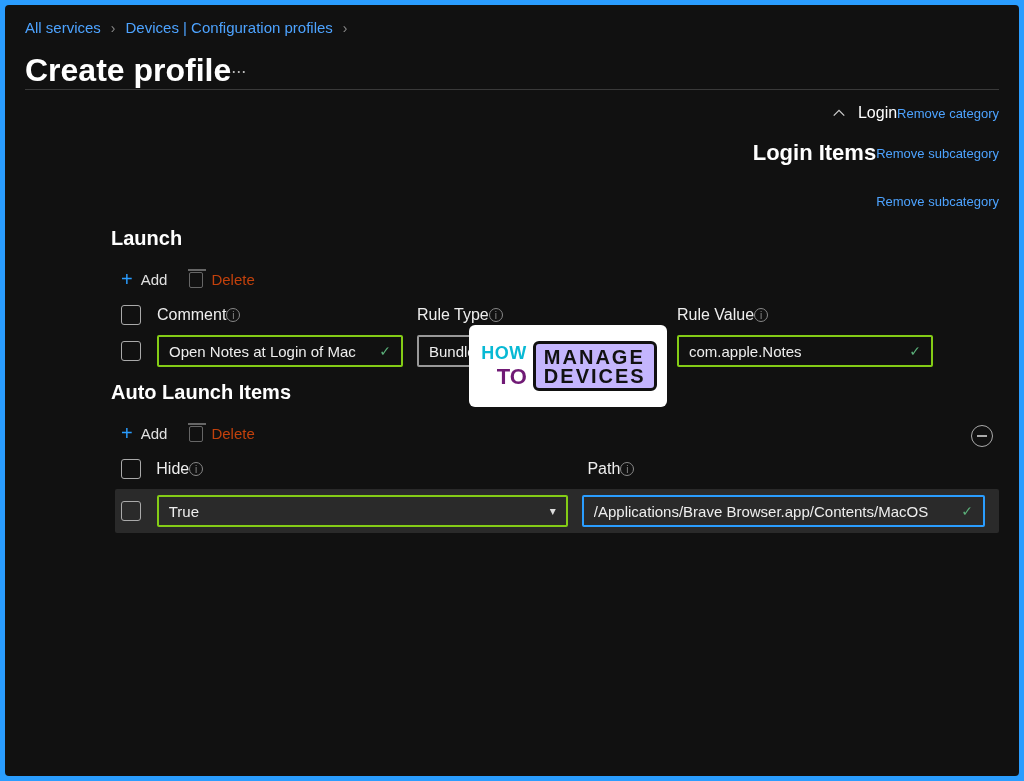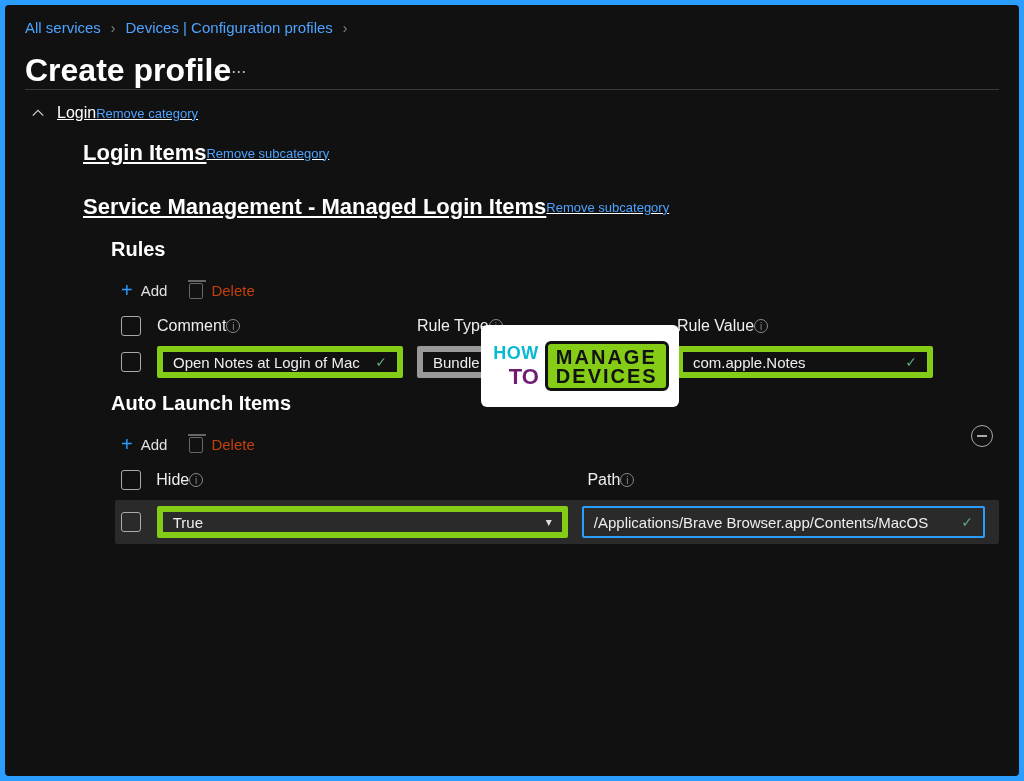--- a/index.html
+++ b/index.html
@@ -55,23 +55,22 @@
       margin-top: 4px;
       margin-bottom: 16px;
     }
     .divider {
       border: none;
       border-top: 1px solid #3a3a3a;
       margin: 0 0 14px 0;
     }
     .category-row, .subcat-row {
       display: flex;
-      justify-content: flex-start;
-      align-items: center;
-      text-decoration: underline;
+      justify-content: flex-end;
+      align-items: center;
     }
     .category-row {
       margin-bottom: 18px;
     }
     .category-left {
       display: flex;
       align-items: center;
       gap: 12px;
       font-size: 16px;
     }
@@ -191,21 +190,21 @@
       font-size: 10px;
       color: #888;
     }
     .checkbox {
       width: 20px; height: 20px;
       border: 1.5px solid #aaa;
       border-radius: 3px;
       cursor: pointer;
     }
     .input-box {
-      border: 6px solid #84cc16;
+      border: 2px solid #84cc16;
       border-radius: 2px;
       padding: 6px 10px;
       height: 32px;
       display: flex;
       align-items: center;
       justify-content: space-between;
       font-size: 15px;
       color: #eee;
       background: transparent;
     }
@@ -225,42 +224,42 @@
     }
     .grid-row.highlighted {
       background: #2a2a2a;
       padding: 6px 0;
       margin-left: 90px;
       padding-left: 6px;
       border-radius: 2px;
     }
     .logo-overlay {
       position: absolute;
-      left: 476px;
+      left: 464px;
       top: 320px;
       width: 198px;
       height: 82px;
       background: #fff;
       border-radius: 6px;
       display: flex;
       align-items: center;
       justify-content: center;
       gap: 6px;
       font-family: Arial, sans-serif;
     }
     .logo-left {
       display: flex;
       flex-direction: column;
       align-items: flex-end;
       padding-left: 2px;
     }
     .logo-left .how { color: #08b9d4; font-size: 18px; font-weight: 900; letter-spacing: 0.5px; }
     .logo-left .to { color: #701a75; font-size: 22px; font-weight: 900; }
     .logo-right {
-      background: #84cc16;
+      background: #c4b5fd;
       border: 3px solid #111;
       border-radius: 6px;
       padding: 4px 8px 2px 8px;
       display: flex;
       flex-direction: column;
       line-height: 0.95;
     }
     .logo-right span { color: #111; font-size: 20px; font-weight: 900; letter-spacing: 2px; font-family: Impact, Arial Black, sans-serif; }
   </style>
 </head>
@@ -291,25 +290,24 @@
     </div>
     <span class="link-action">Remove category</span>
   </div>
 
   <div class="subcat-row">
     <div class="subcat-title">Login Items</div>
     <span class="link-action">Remove subcategory</span>
   </div>
 
   <div class="subcat-row sm" style="margin-bottom:18px;">
-    <div class="subcat-title">Service Management - Managed Login Items</div>
     <span class="link-action">Remove subcategory</span>
   </div>
 
-  <div class="section3-title">Rules</div>
+  <div class="section3-title">Launch</div>
 
   <div class="toolbar">
     <div class="tool-btn add">
       <span class="plus">+</span>
       <span>Add</span>
     </div>
     <div class="tool-btn">
       <span class="trash-icon"></span>
       <span>Delete</span>
     </div>

